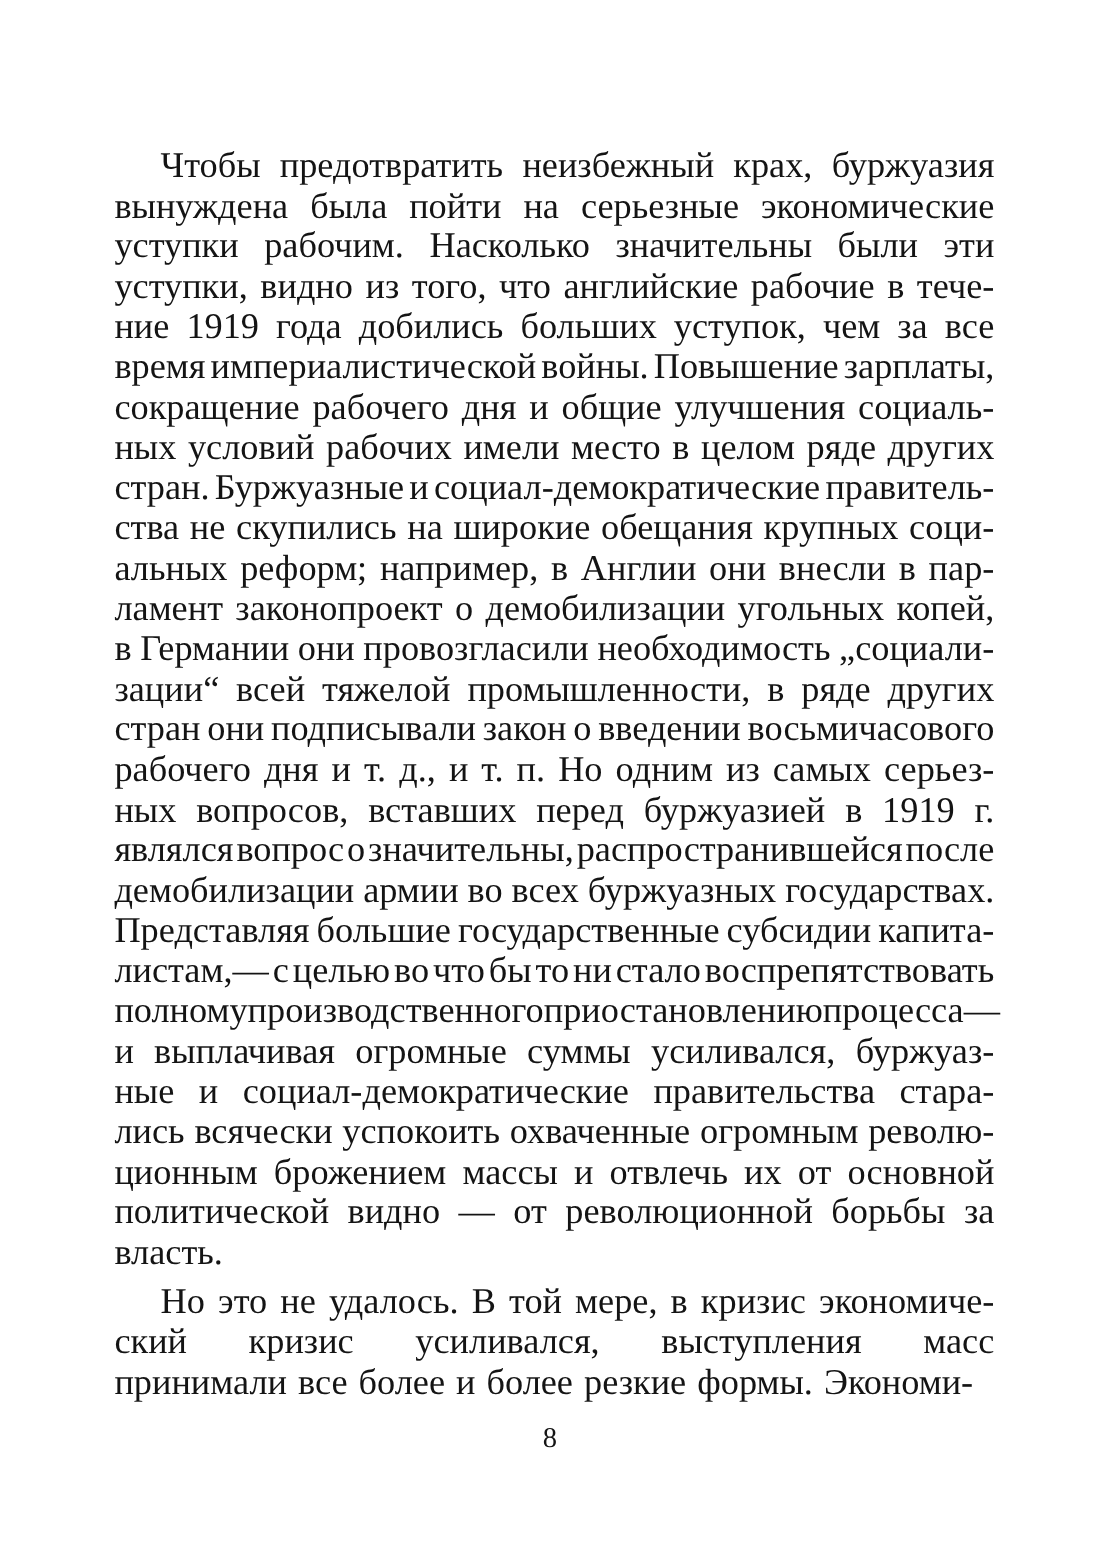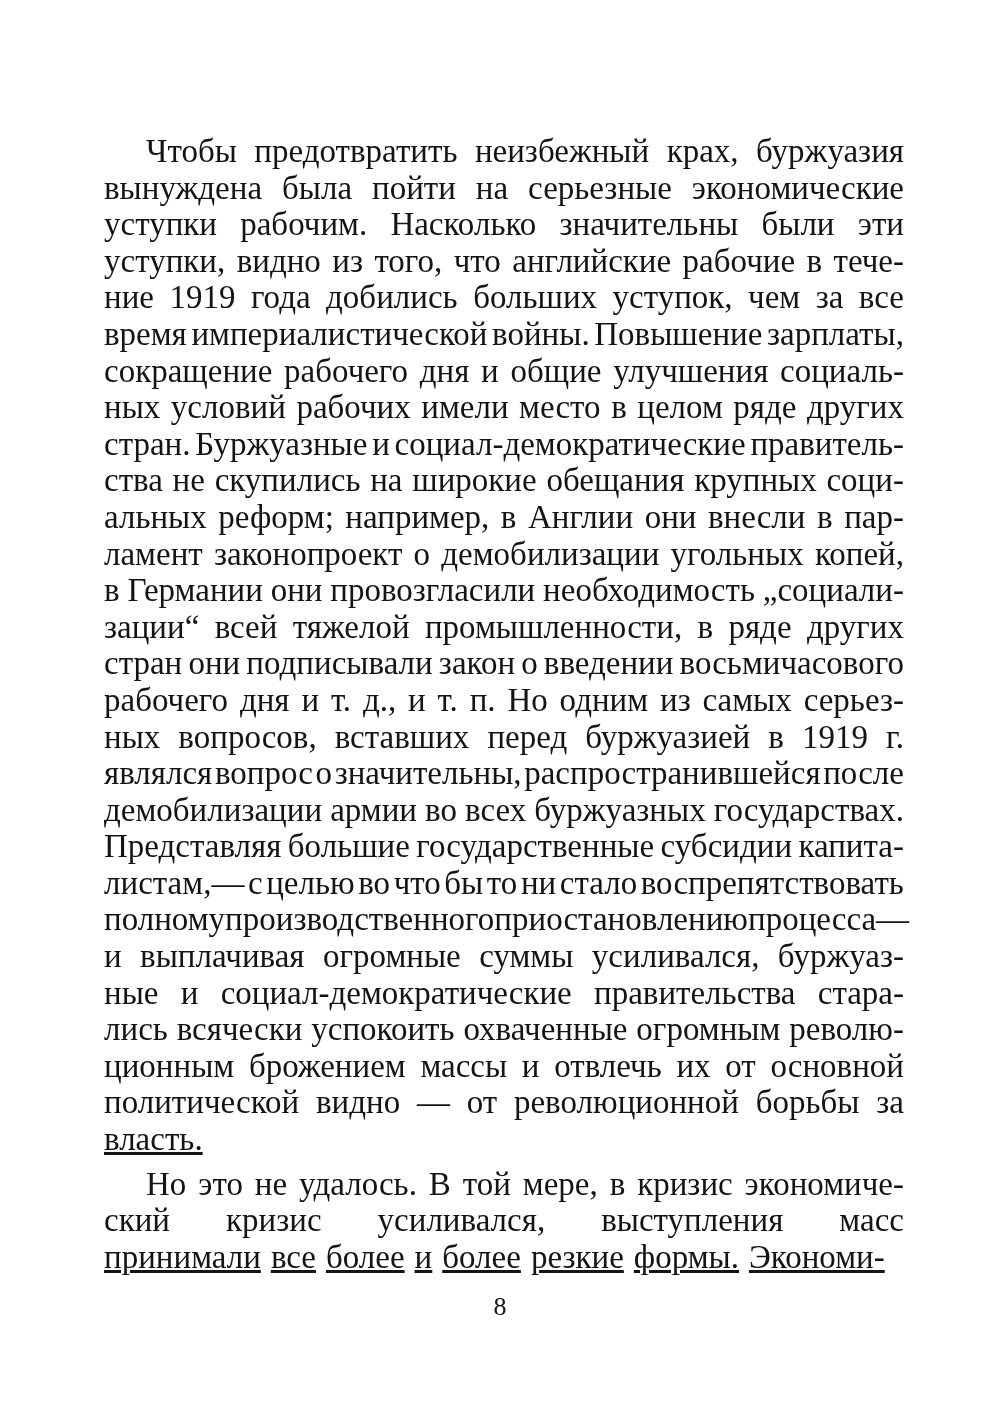--- a/index.html
+++ b/index.html
@@ -39,21 +39,21 @@
     
     .jline {
       display: flex;
       justify-content: space-between;
       height: 36.6px;
       line-height: 36.6px;
       font-size: 33px;
       white-space: nowrap;
     }
     .jline.indent { padding-left: 42px; }
-    .jline.last { justify-content: flex-start; gap: 10px; text-decoration: underline; }
+    .jline.last { justify-content: flex-start; gap: 10px; }
   </style>
 </head>
 <body>
 
 <div class="page">
   <div class="paragraph" id="para-1">
       <div class="jline indent">
         <span>Чтобы</span>
         <span>предотвратить</span>
         <span>неизбежный</span>

